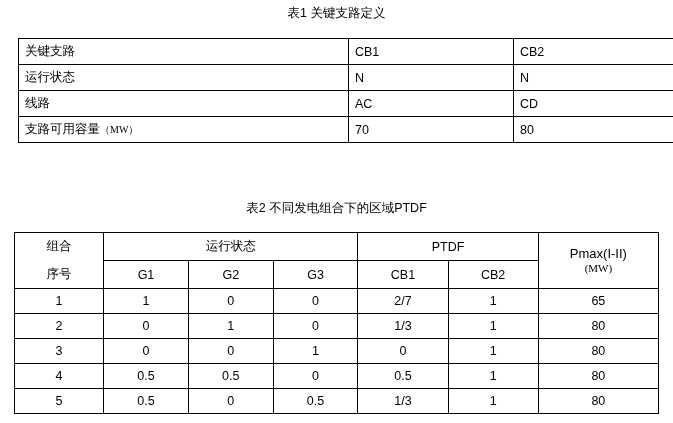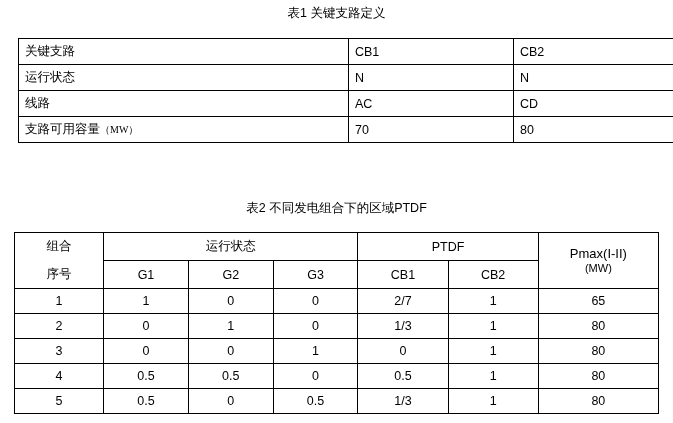--- a/index.html
+++ b/index.html
@@ -99,20 +99,21 @@
     text-align: center;
   }
   #table2 .no-top {
     border-top: none;
     margin-left: 40px;
   }
   .pmax-unit {
     display: block;
     font-size: 11px;
     line-height: 1.1;
+    font-family: Liberation Serif, serif;
   }
   .pmax-main {
     display: block;
     font-size: 13px;
     line-height: 1.1;
   }
 </style>
 </head>
 <body>
 

